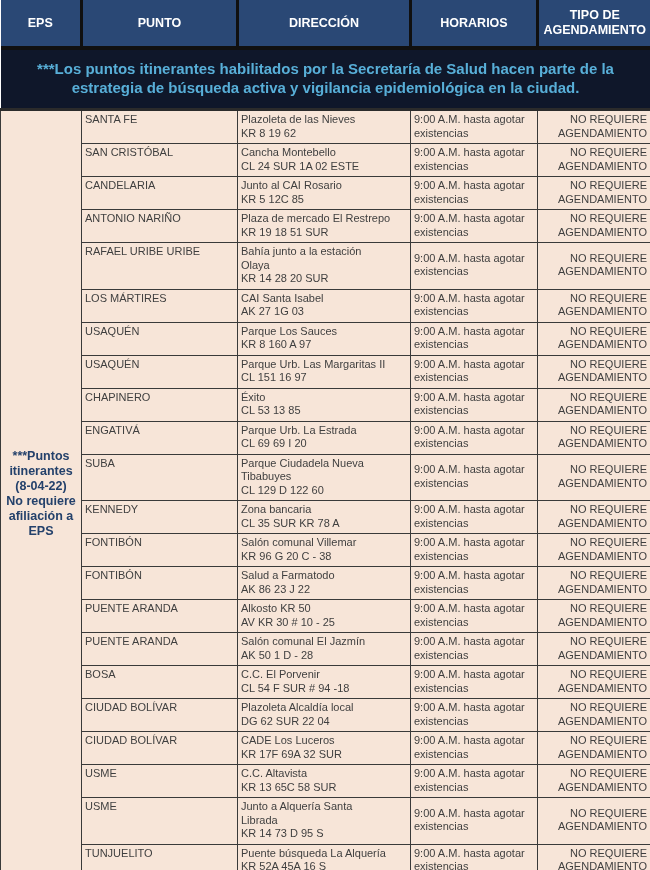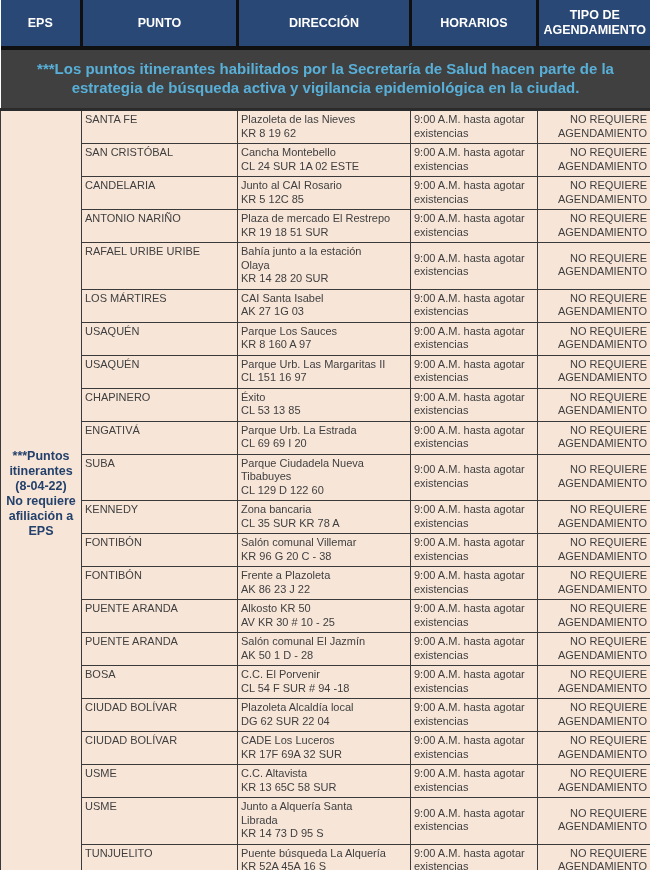--- a/index.html
+++ b/index.html
@@ -35,21 +35,21 @@
     vertical-align: middle;
     height: 42px;
     padding: 2px 1px;
     border-left: 3px solid #101010;
     border-bottom: 4px solid #101010;
     line-height: 15px;
   }
   thead th:first-child { border-left: none; }
 
   td.notice-cell {
-    background: #404040;
+    background: #0f172a;
     color: #58AFD8;
     font-weight: bold;
     font-size: 15px;
     line-height: 19px;
     text-align: center;
     padding: 9px 22px 11px 22px;
     border-bottom: 3px solid #2b2b2b;
   }
 
   tbody td.cell {
@@ -226,21 +226,21 @@
     <td class="cell dir">
             <div>Salón comunal Villemar</div>
             <div>KR 96 G 20 C - 38</div>
           </td>
     <td class="cell hor">9:00 A.M. hasta agotar existencias</td>
     <td class="cell tipo">NO REQUIERE AGENDAMIENTO</td>
   </tr>
         <tr class="data-row">
     <td class="cell punto">FONTIBÓN</td>
     <td class="cell dir">
-            <div>Frente a Plazoleta</div>
+            <div>Salud a Farmatodo</div>
             <div>AK 86 23 J 22</div>
           </td>
     <td class="cell hor">9:00 A.M. hasta agotar existencias</td>
     <td class="cell tipo">NO REQUIERE AGENDAMIENTO</td>
   </tr>
         <tr class="data-row">
     <td class="cell punto">PUENTE ARANDA</td>
     <td class="cell dir">
             <div>Alkosto KR 50</div>
             <div>AV KR 30 # 10 - 25</div>

